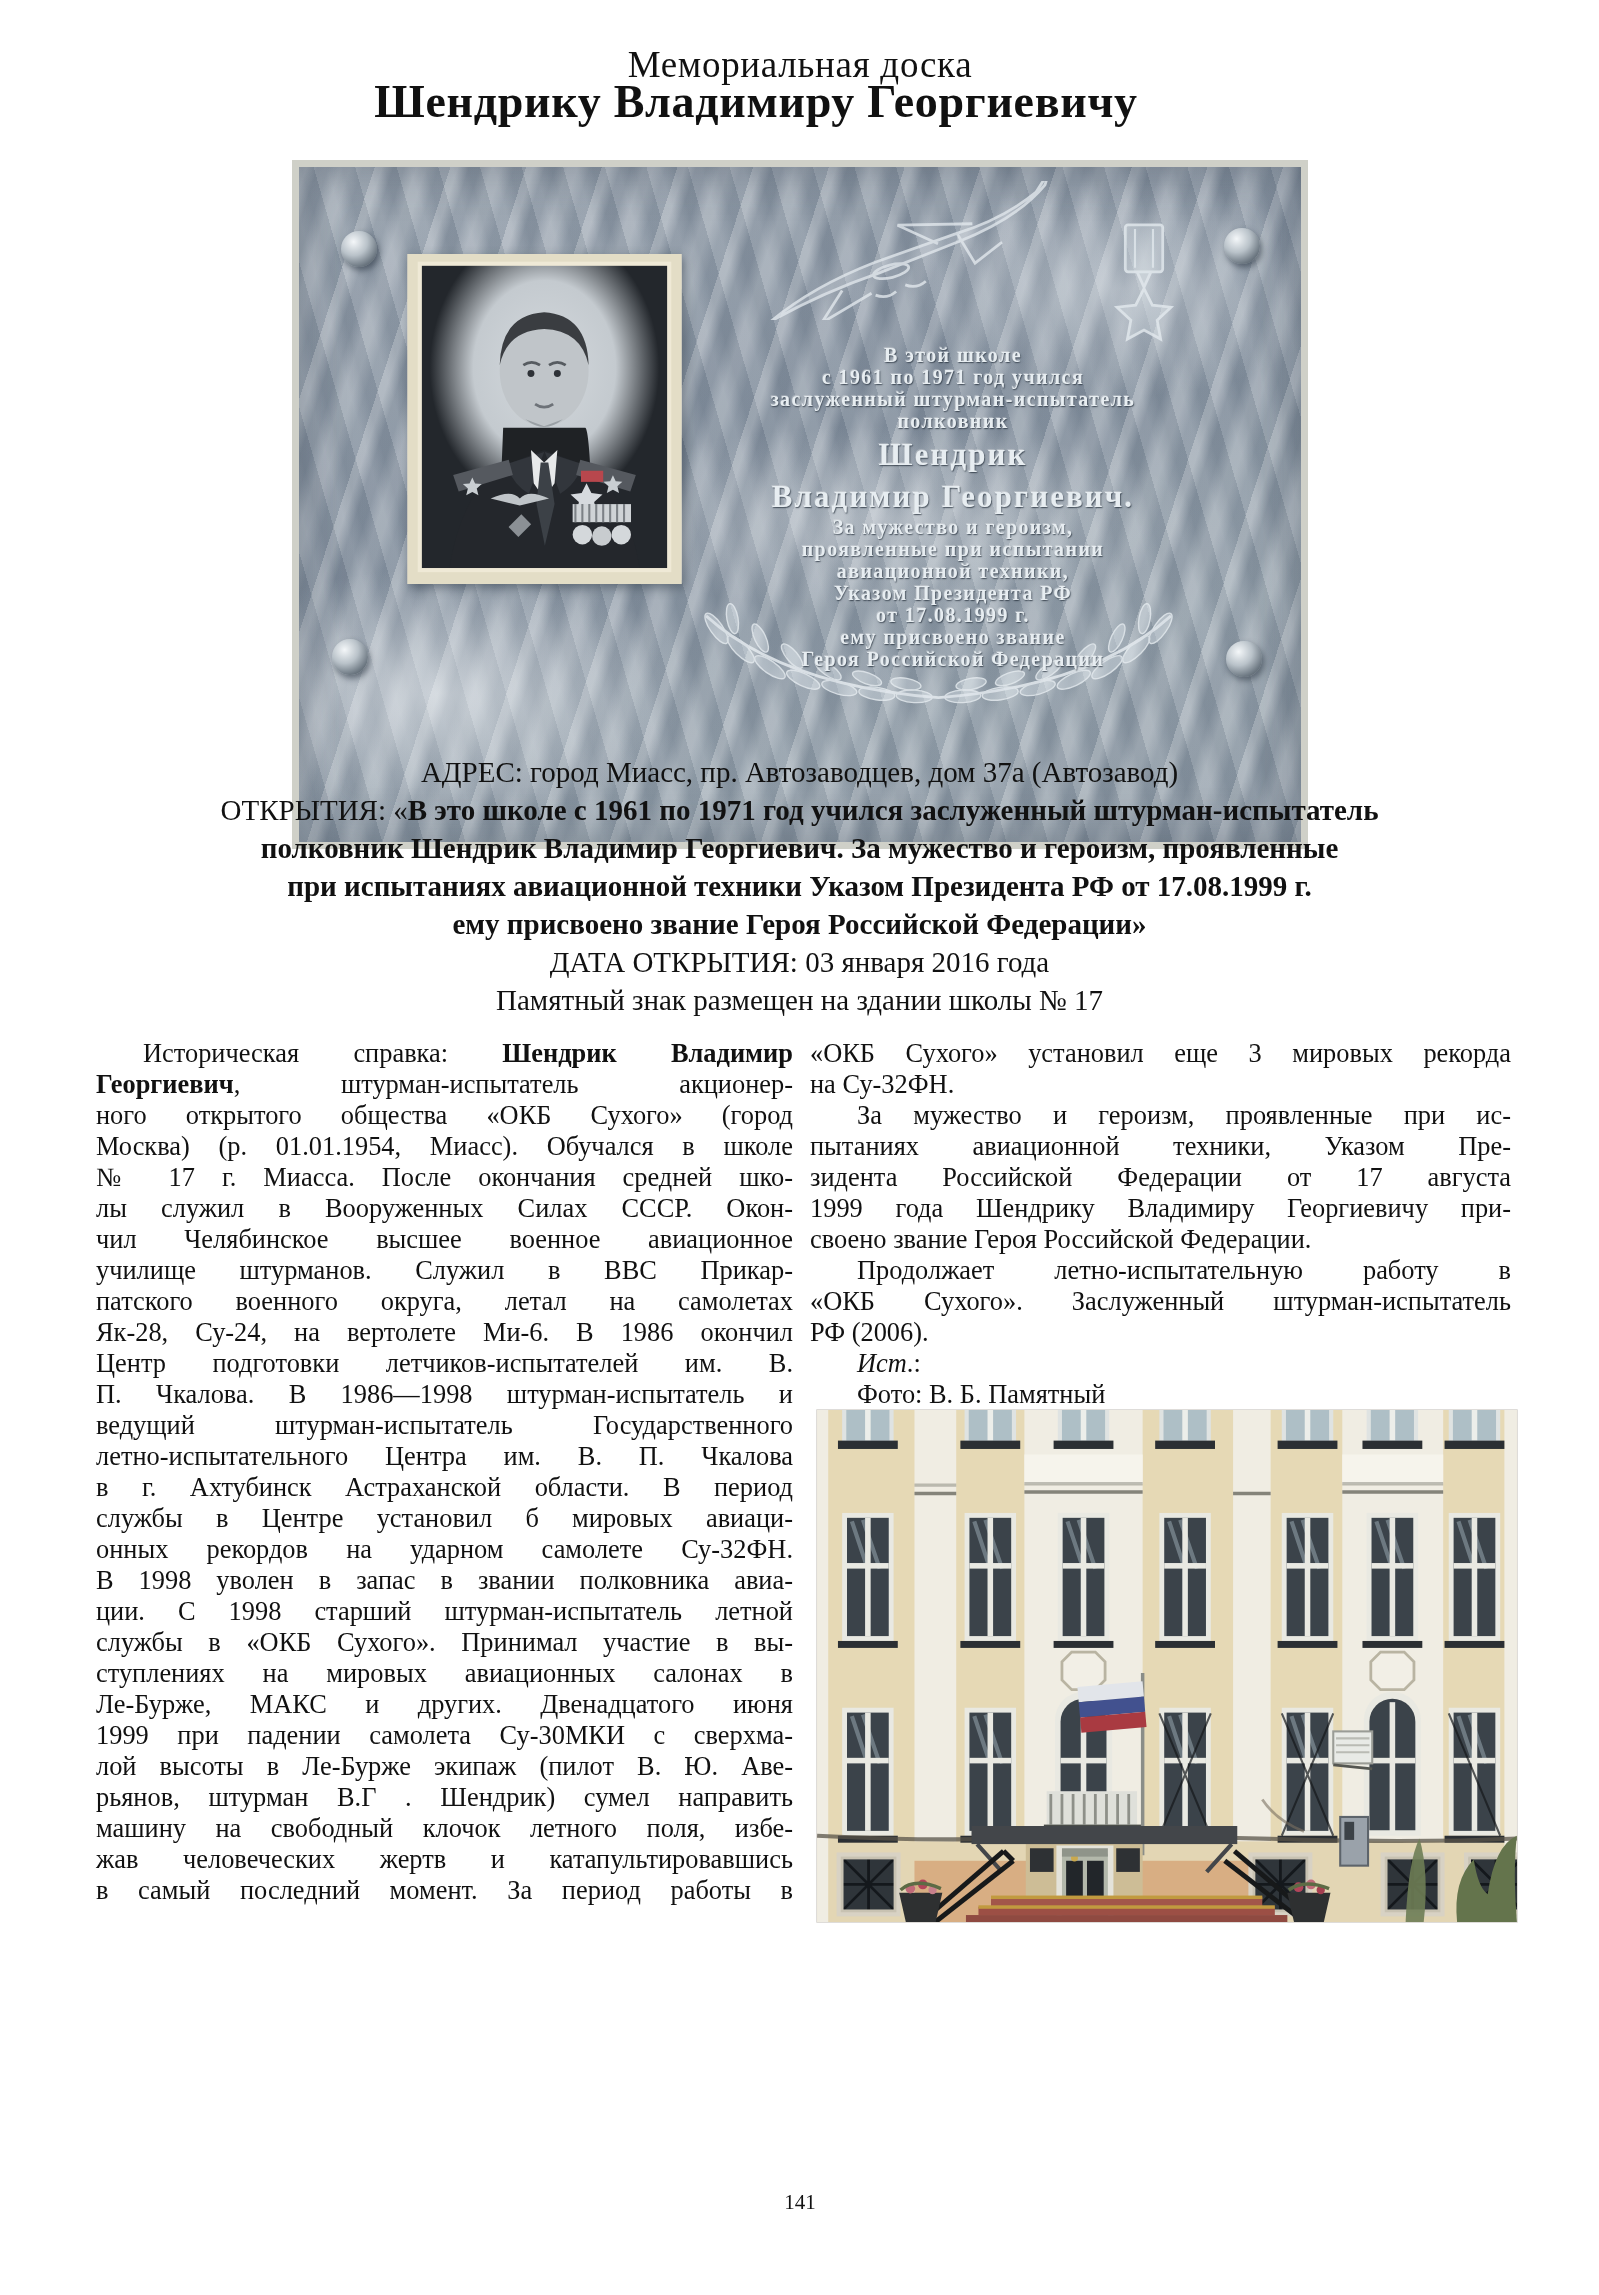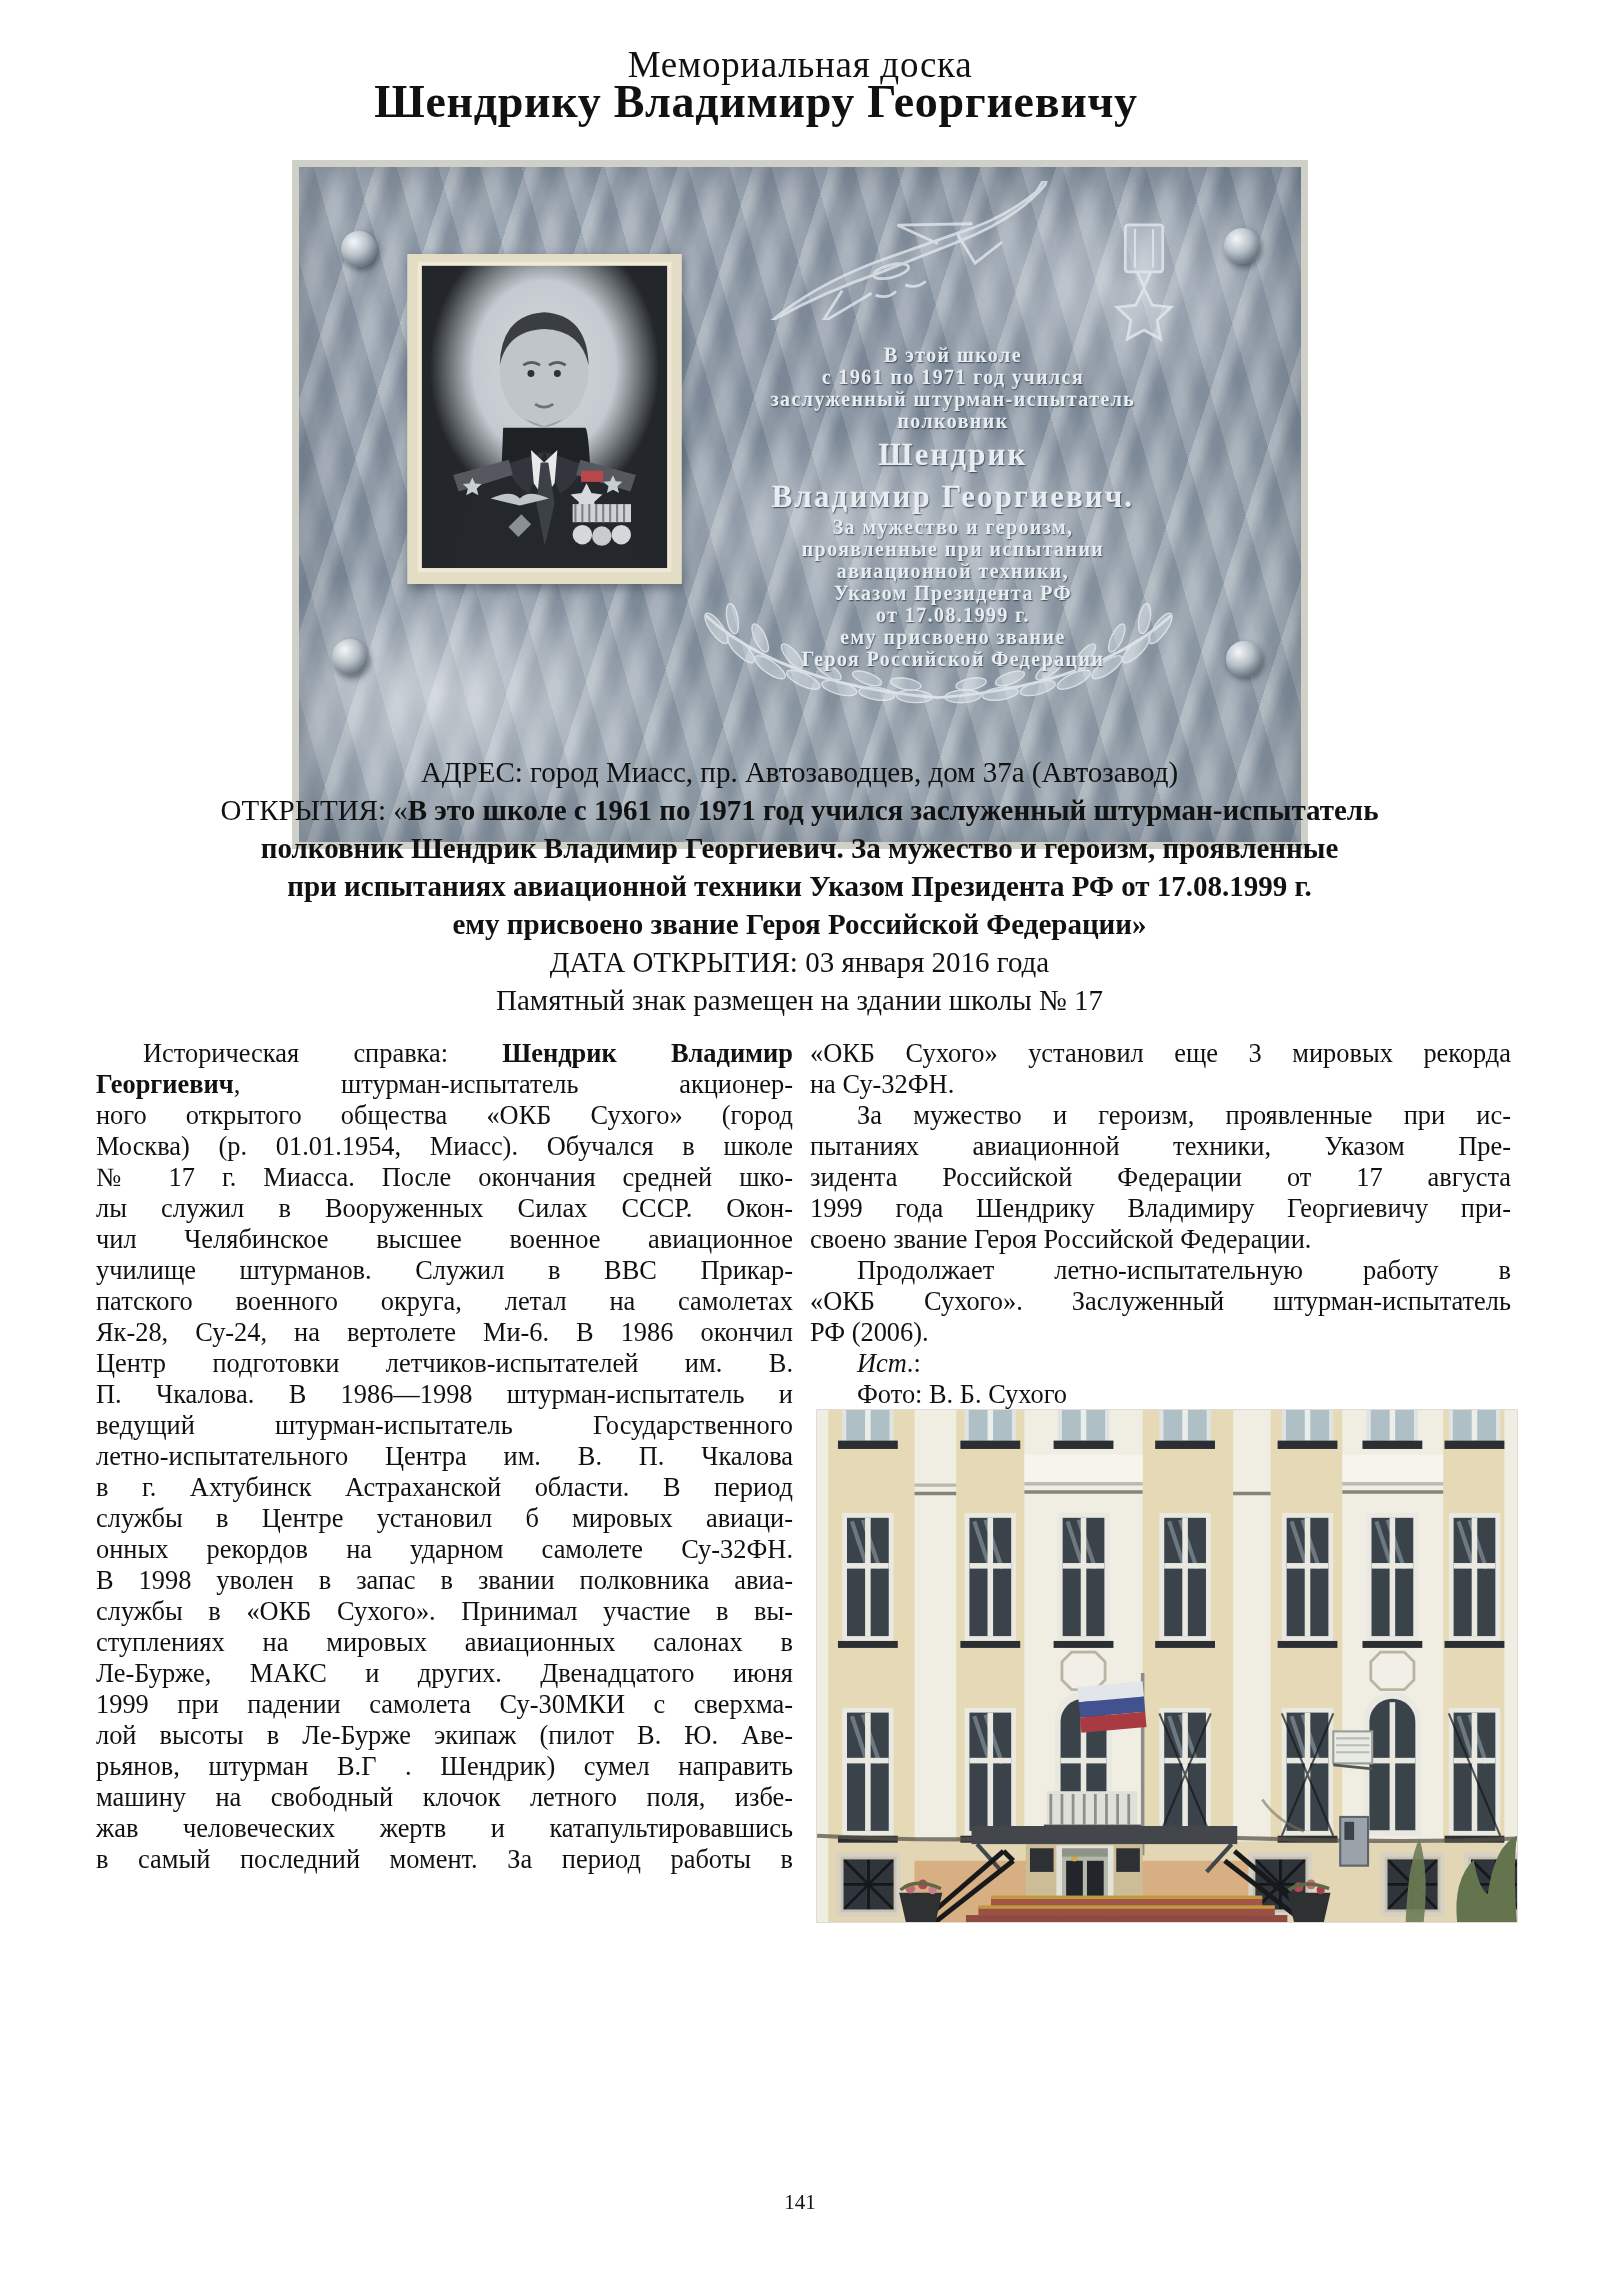--- a/index.html
+++ b/index.html
@@ -216,20 +216,21 @@
       <div class="line"><span>патского военного округа, летал на самолетах</span></div>
       <div class="line"><span>Як-28, Су-24, на вертолете Ми-6. В 1986 окончил</span></div>
       <div class="line"><span>Центр подготовки летчиков-испытателей им. В.</span></div>
       <div class="line"><span>П. Чкалова. В 1986—1998 штурман-испытатель и</span></div>
       <div class="line"><span>ведущий штурман-испытатель Государственного</span></div>
       <div class="line"><span>летно-испытательного Центра им. В. П. Чкалова</span></div>
       <div class="line"><span>в г. Ахтубинск Астраханской области. В период</span></div>
       <div class="line"><span>службы в Центре установил б мировых авиаци-</span></div>
       <div class="line"><span>онных рекордов на ударном самолете Су-32ФН.</span></div>
       <div class="line"><span>В 1998 уволен в запас в звании полковника авиа-</span></div>
+      <div class="line"><span>ции. С 1998 старший штурман-испытатель летной</span></div>
       <div class="line"><span>службы в «ОКБ Сухого». Принимал участие в вы-</span></div>
       <div class="line"><span>ступлениях на мировых авиационных салонах в</span></div>
       <div class="line"><span>Ле-Бурже, МАКС и других. Двенадцатого июня</span></div>
       <div class="line"><span>1999 при падении самолета Су-30МКИ с сверхма-</span></div>
       <div class="line"><span>лой высоты в Ле-Бурже экипаж (пилот В. Ю. Аве-</span></div>
       <div class="line"><span>рьянов, штурман В.Г . Шендрик) сумел направить</span></div>
       <div class="line"><span>машину на свободный клочок летного поля, избе-</span></div>
       <div class="line"><span>жав человеческих жертв и катапультировавшись</span></div>
       <div class="line"><span>в самый последний момент. За период работы в</span></div>
     </div>
@@ -238,21 +239,21 @@
       <div class="line end"><span>на Су-32ФН.</span></div>
       <div class="line ind"><span>За мужество и героизм, проявленные при ис-</span></div>
       <div class="line"><span>пытаниях авиационной техники, Указом Пре-</span></div>
       <div class="line"><span>зидента Российской Федерации от 17 августа</span></div>
       <div class="line"><span>1999 года Шендрику Владимиру Георгиевичу при-</span></div>
       <div class="line end"><span>своено звание Героя Российской Федерации.</span></div>
       <div class="line ind"><span>Продолжает летно-испытательную работу в</span></div>
       <div class="line"><span>«ОКБ Сухого». Заслуженный штурман-испытатель</span></div>
       <div class="line end"><span>РФ (2006).</span></div>
       <div class="line ind end"><span class="i">Ист</span><span>.:</span></div>
-      <div class="line ind end"><span>Фото: В. Б. Сухого</span></div>
+      <div class="line ind end"><span>Фото: В. Б. Памятный</span></div>
     </div>
 
   <svg class="school-photo" width="700" height="512" viewBox="0 0 1006 736">
     <defs>
       <g id="win">
         <rect x="0" y="0" width="74" height="184" fill="#e9e9e2"></rect>
         <rect x="7" y="7" width="60" height="170" fill="#3b434a"></rect>
         <path d="M14 12 l20 60 M30 10 l24 70" stroke="#9fb0b8" stroke-width="6" opacity="0.5"></path>
         <rect x="33" y="7" width="8" height="170" fill="#e9e9e2"></rect>
         <rect x="7" y="72" width="60" height="8" fill="#e9e9e2"></rect>

